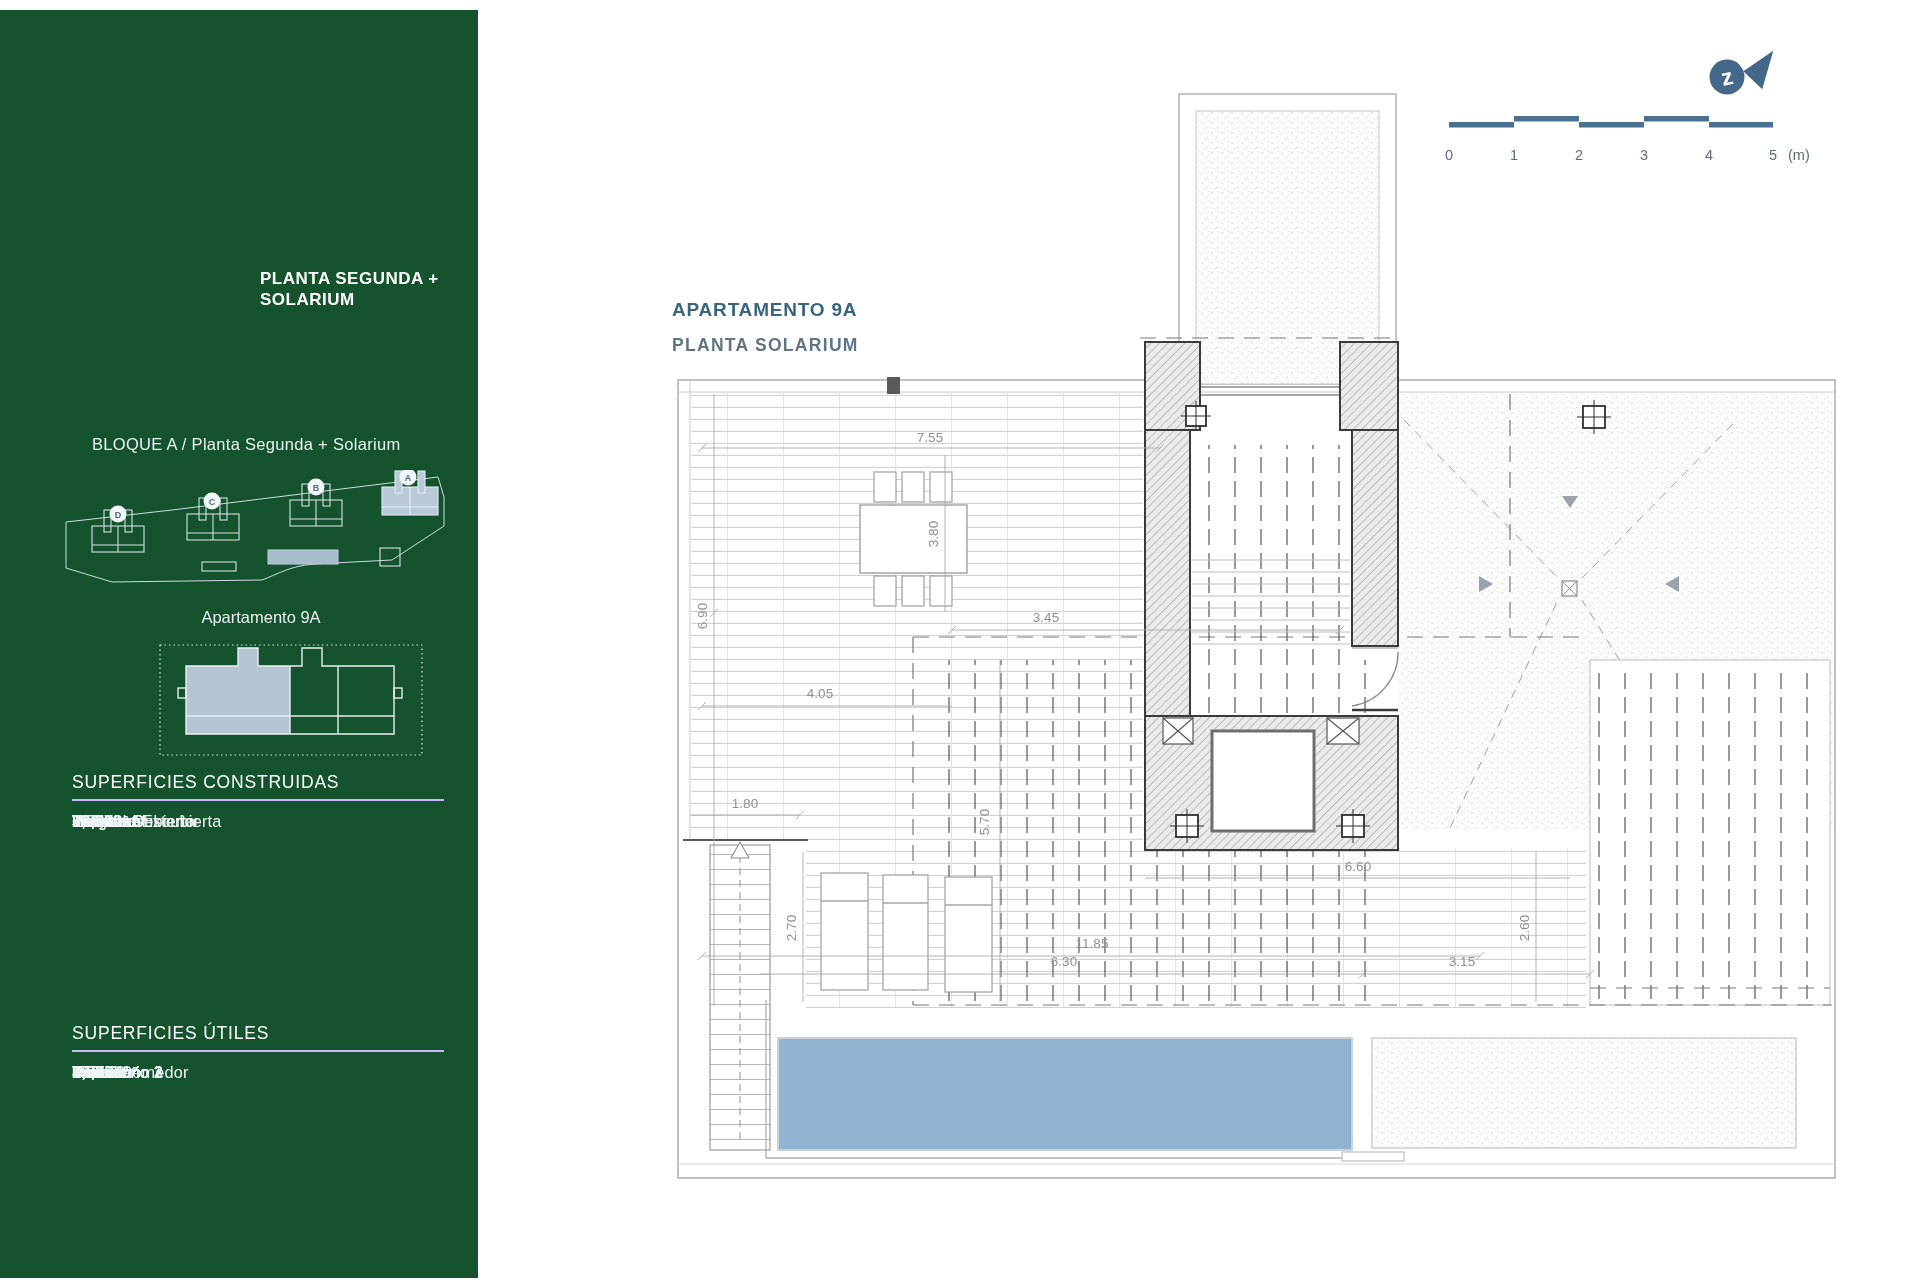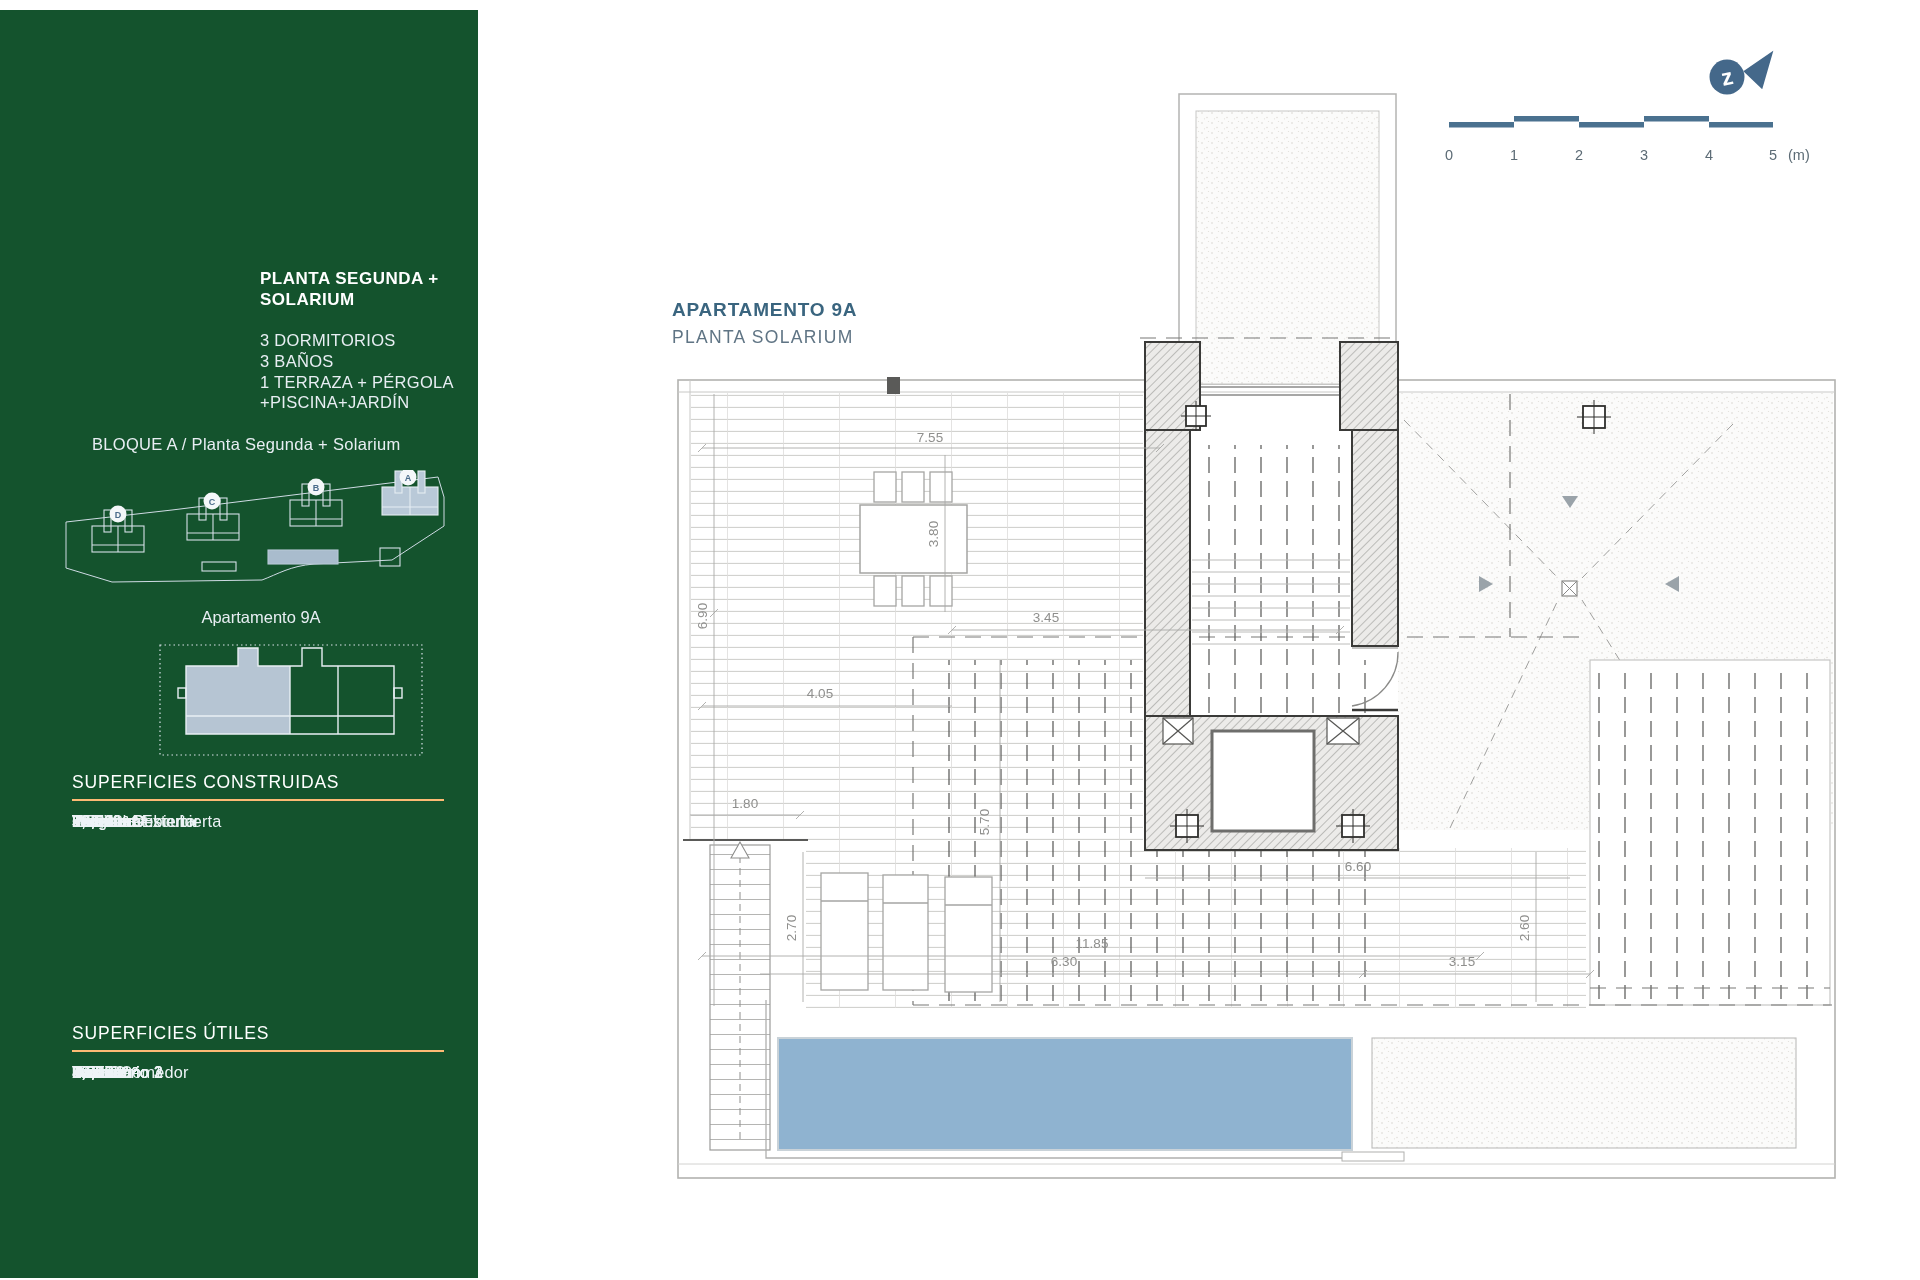--- a/index.html
+++ b/index.html
@@ -17,48 +17,42 @@
   .s-features{left:260px;top:320px;font-size:16.5px;line-height:20.8px;color:#e8eef3;letter-spacing:.3px;}
   .s-features div{position:static;}
   .s-block{left:92px;top:425px;width:360px;text-align:left;font-size:16.5px;color:#e8eef3;letter-spacing:.3px;}
   .site-svg{left:52px;top:460px;width:404px;height:120px;}
   .s-apt{left:81px;top:598px;width:360px;text-align:center;font-size:16.5px;color:#e8eef3;}
   .unit-svg{left:150px;top:626px;width:280px;height:127px;}
   .tbl{left:72px;width:372px;}
   .tbl.built{top:762px;}
   .tbl.useful{top:979px;margin-top:34px;}
   .tbl h3{position:static;margin:0;font-size:17.5px;font-weight:400;letter-spacing:.8px;color:#ffffff;
-    border-bottom:2px solid #fdba74;padding:0 0 6px 0;}
+    border-bottom:2px solid #c4b5fd;padding:0 0 6px 0;}
   .tbl .rows{position:static;margin-top:10px;}
   .tbl .row{position:static;display:flex;justify-content:space-between;font-size:16.3px;line-height:21px;color:#eef3f7;letter-spacing:.2px;}
   .plan-title-block{position:absolute;left:672px;top:299px;}
   .plan-title-block h1{margin:0;font-size:19px;font-weight:700;color:#3a657f;letter-spacing:.8px;}
-  .plan-title-block h2{margin:6px 0 0 0;font-size:17.5px;font-weight:400;color:#5f7484;letter-spacing:1.3px;}
+  .plan-title-block h2{margin:14px 0 0 0;font-size:17.5px;font-weight:700;color:#5f7484;letter-spacing:1.3px;}
   .plan-svg{position:absolute;left:0;top:0;width:1920px;height:1280px;}
   .plan-svg text{font-family:"Liberation Sans","DejaVu Sans",sans-serif;}
   .dim{font-size:13.5px;fill:#8f8f8d;}
   .scl{font-size:14.5px;fill:#5c6b75;}
 </style>
 </head>
 <body>
 
 <div class="page">
 
   <aside class="sidebar">
     <div class="s-title">
       <div>PLANTA SEGUNDA +</div>
       <div>SOLARIUM</div>
     </div>
 
-    <div class="s-features">
-      <div>3 DORMITORIOS</div>
-      <div>3 BAÑOS</div>
-      <div>1 TERRAZA + PÉRGOLA</div>
-      <div>+PISCINA+JARDÍN</div>
-    </div>
 
     <div class="s-block">BLOQUE A / Planta Segunda + Solarium</div>
 
     <svg class="site-svg" viewBox="0 0 404 120">
       <path d="M14 52 L120 40 L386 7 L392 27 L392 56 L340 90 L262 94 C238 96 226 104 210 110 L60 112 L14 98 Z" fill="none" stroke="#cfdbe4" stroke-width="1"></path>
       <g stroke="#d5e0e8" fill="none" stroke-width="1.1">
         <g transform="translate(40,56)">
           <rect width="52" height="26"></rect>
             <rect x="12" y="-16" width="7" height="22"></rect>
             <rect x="33" y="-16" width="7" height="22"></rect>

